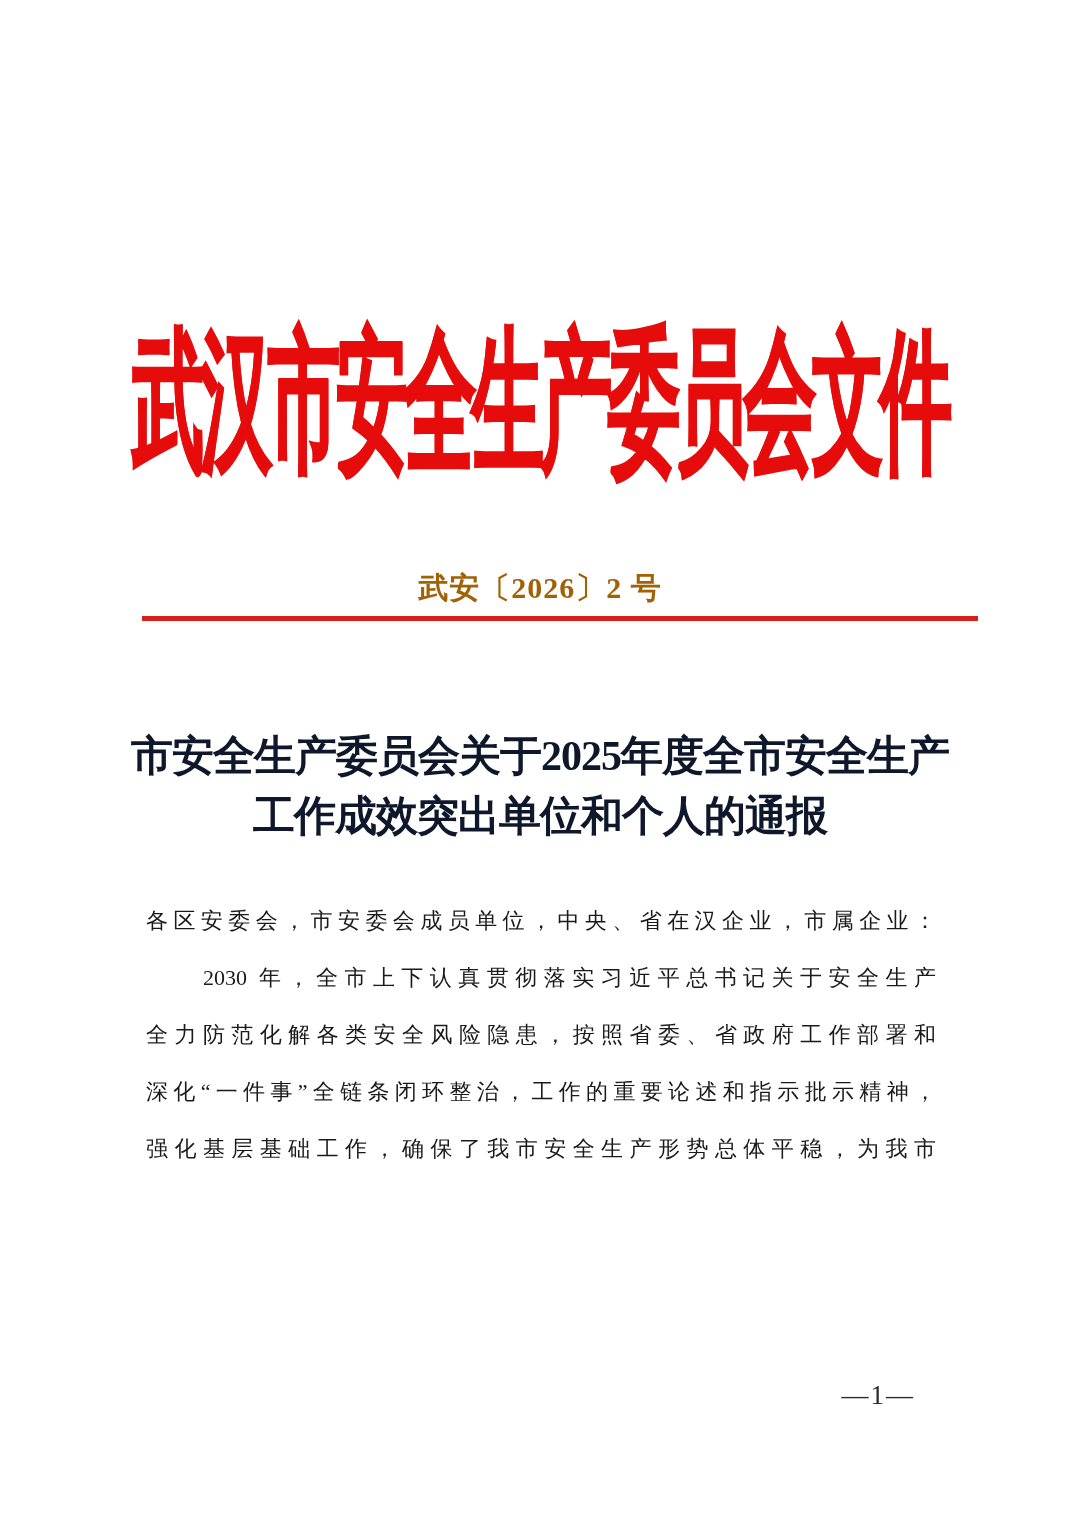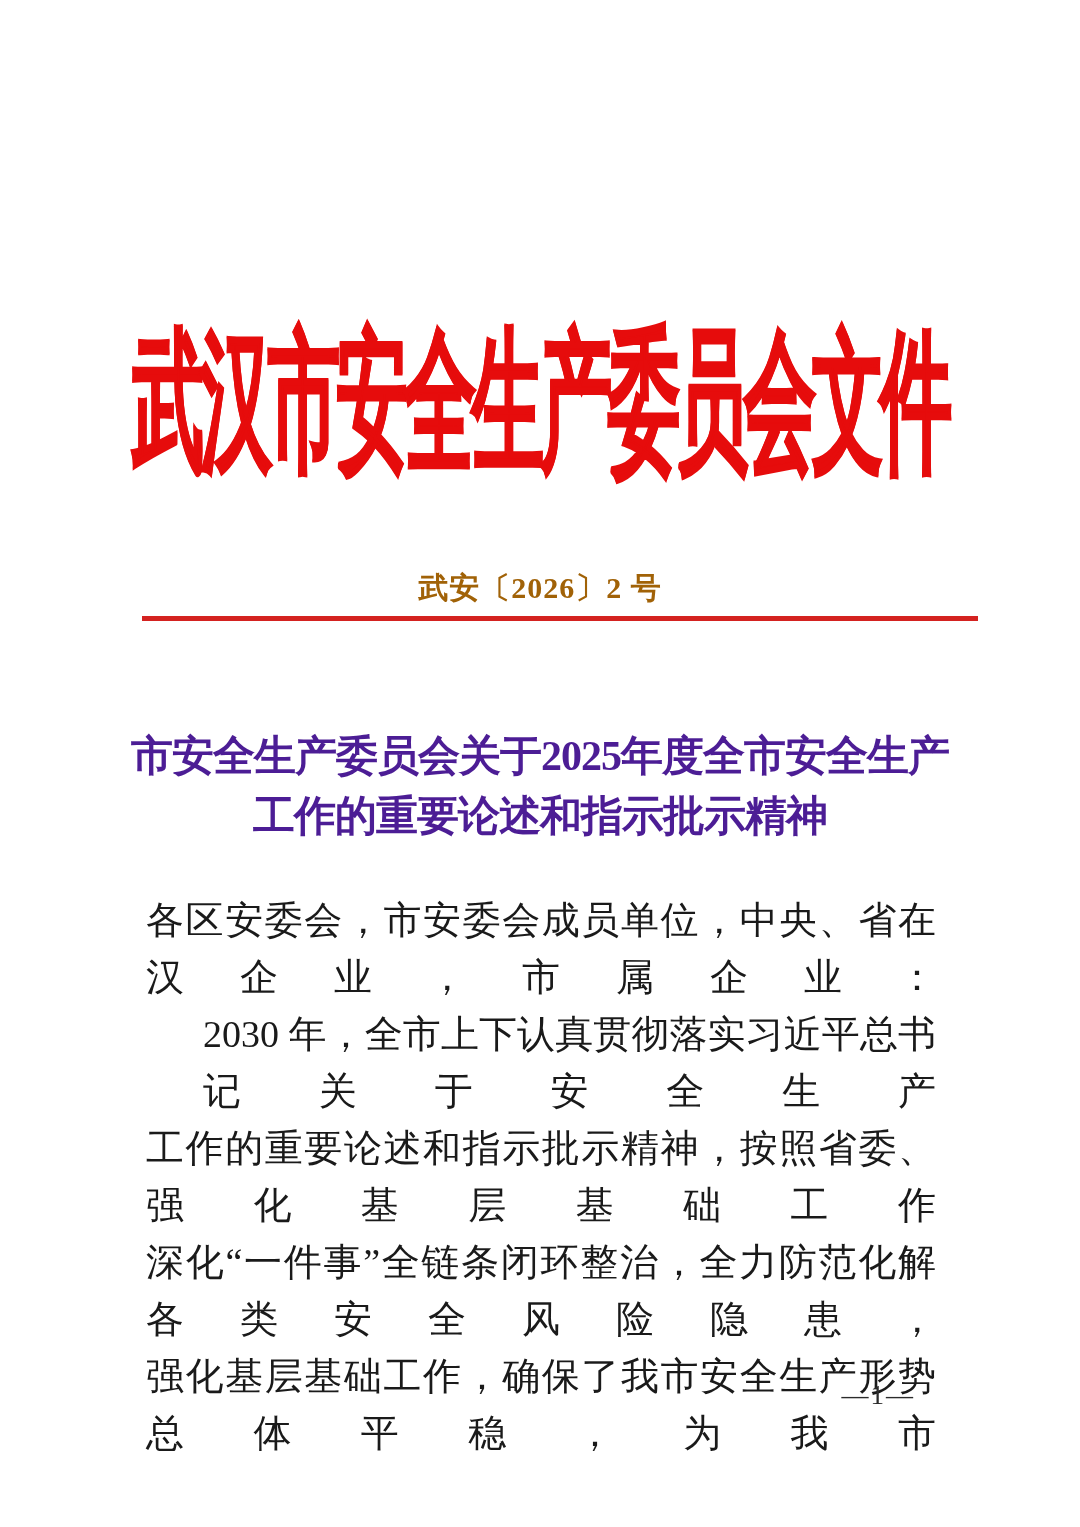--- a/index.html
+++ b/index.html
@@ -68,34 +68,34 @@
   .doc-title {
     position: absolute;
     top: 726px;
     left: 0;
     width: 100%;
     margin: 0;
     text-align: center;
     font-size: 42px;
     line-height: 60px;
     font-weight: bold;
-    color: #4c1d95;
+    color: #0f172a;
     letter-spacing: -1px;
   }
 
   
   .body-block {
     position: absolute;
     top: 892px;
     left: 146px;
     width: 790px;
     color: #1a1a1a;
   }
   .body-line {
-    font-size: 38px;
+    font-size: 22px;
     line-height: 57px;
     text-align: justify;
     text-align-last: justify;
     text-justify: inter-ideograph;
     white-space: normal;
   }
   .body-line.indent {
     padding-left: 57px;
   }
 
@@ -117,27 +117,27 @@
   <div class="banner">
     <span class="banner-text">武汉市安全生产委员会文件</span>
   </div>
 
   <div class="doc-number">武安〔2026〕2 号</div>
 
   <div class="red-rule"></div>
 
   <h1 class="doc-title">
     <span>市安全生产委员会关于2025年度全市安全生产</span><br>
-    <span>工作的重要论述和指示批示精神</span>
+    <span>工作成效突出单位和个人的通报</span>
   </h1>
 
   <div class="body-block">
     <div class="body-line">各区安委会，市安委会成员单位，中央、省在汉企业，市属企业：</div>
     <div class="body-line indent">2030 年，全市上下认真贯彻落实习近平总书记关于安全生产</div>
-    <div class="body-line">工作的重要论述和指示批示精神，按照省委、强化基层基础工作</div>
-    <div class="body-line">深化“一件事”全链条闭环整治，全力防范化解各类安全风险隐患，</div>
+    <div class="body-line">全力防范化解各类安全风险隐患，按照省委、省政府工作部署和</div>
+    <div class="body-line">深化“一件事”全链条闭环整治，工作的重要论述和指示批示精神，</div>
     <div class="body-line">强化基层基础工作，确保了我市安全生产形势总体平稳，为我市</div>
 
   </div>
 
   <div class="page-number">—1—</div>
 
 </div>
 
 </body></html>

